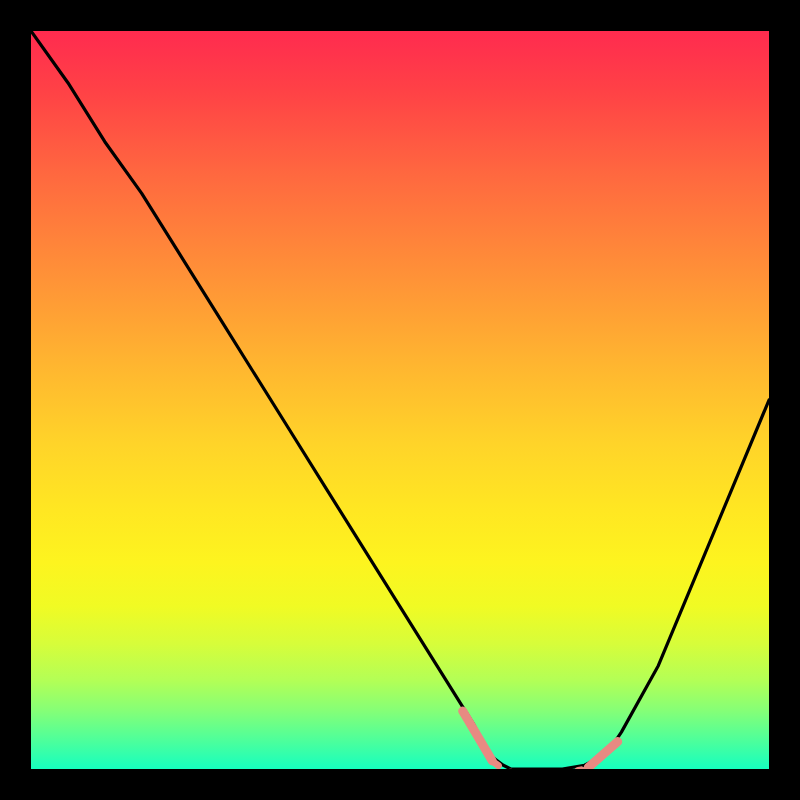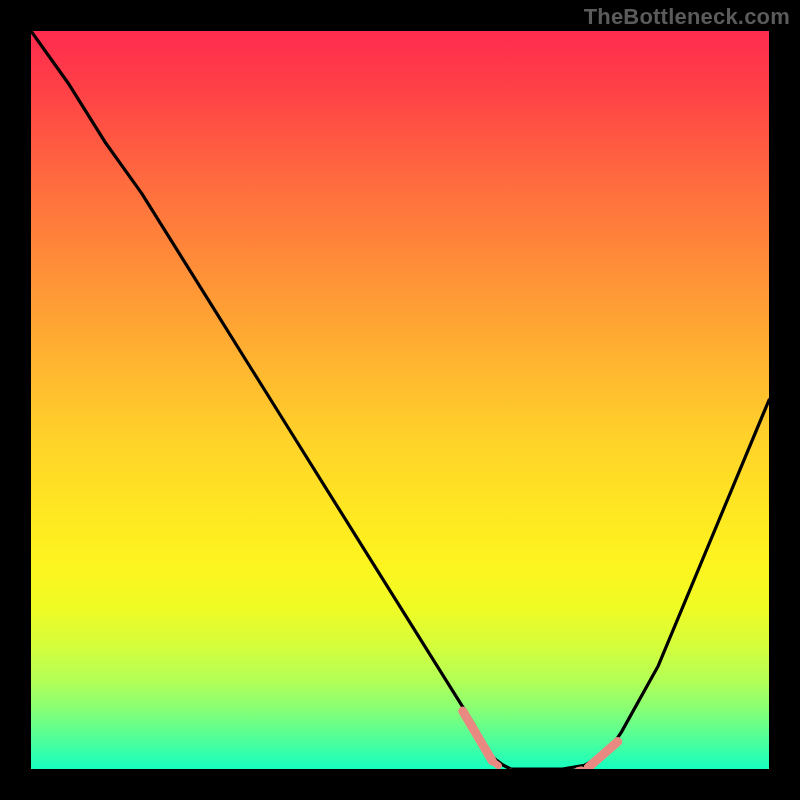--- a/index.html
+++ b/index.html
@@ -66,21 +66,20 @@
     top: 0;
     width: 100%;
     height: 100%;
   }
 </style>
 </head>
 <body>
 
 <div class="frame">
 
-  <div class="watermark">TheBottleneck.com</div>
 
   <div class="plot-area">
     <div class="gradient-bg"></div>
 
     <svg class="curve-svg" viewBox="0 0 738 738" preserveAspectRatio="none">
 
       <path d="M0.0 0.0 L36.9 51.7 L73.8 110.7 L110.7 162.4 L147.6 221.4 L184.5 280.4 L221.4 339.5 L258.3 398.5 L295.2 457.6 L332.1 516.6 L369.0 575.6 L405.9 634.7 L442.8 693.7 L457.6 723.2 L472.3 734.3 L479.7 738.0 L501.8 738.0 L531.4 738.0 L553.5 734.3 L575.6 723.2 L590.4 701.1 L627.3 634.7 L664.2 546.1 L701.1 457.6 L738.0 369.0" fill="none" stroke="#000" stroke-width="3.2" stroke-linecap="round" stroke-linejoin="round"></path>
 
       <path d="M431.7 680.0 L461.3 730.0" fill="none" stroke="#e88a82" stroke-width="9" stroke-linecap="round"></path>
 

